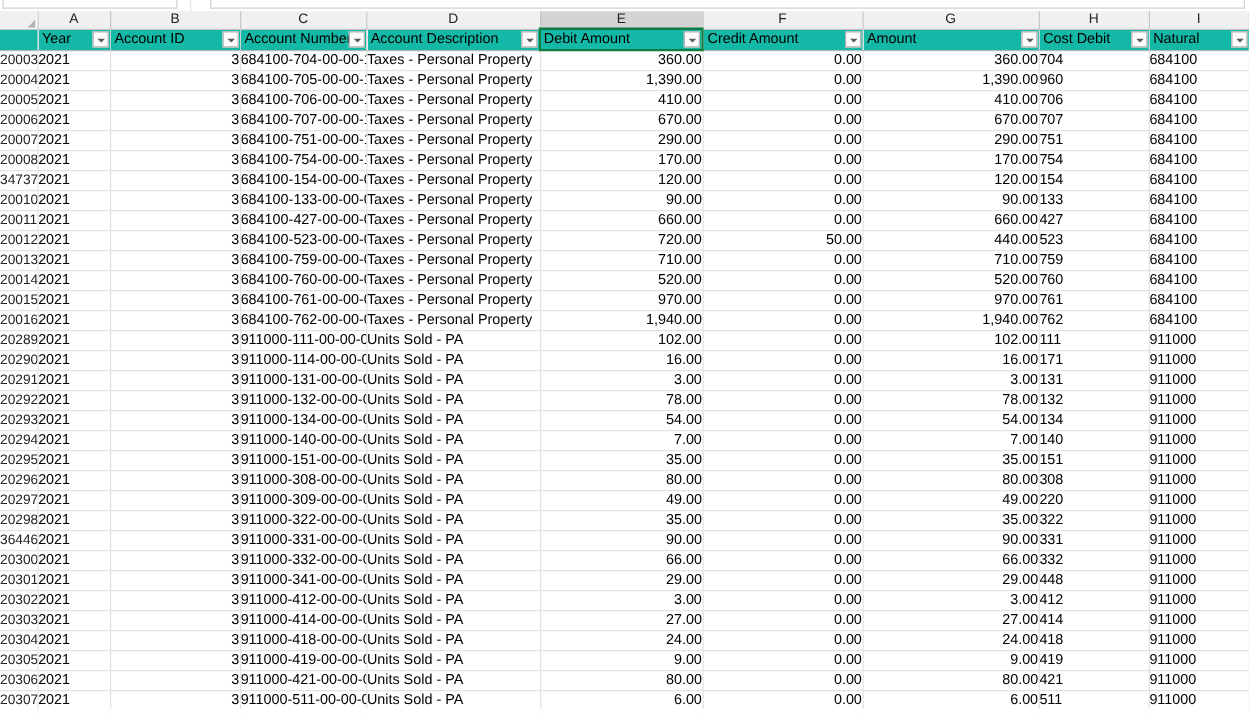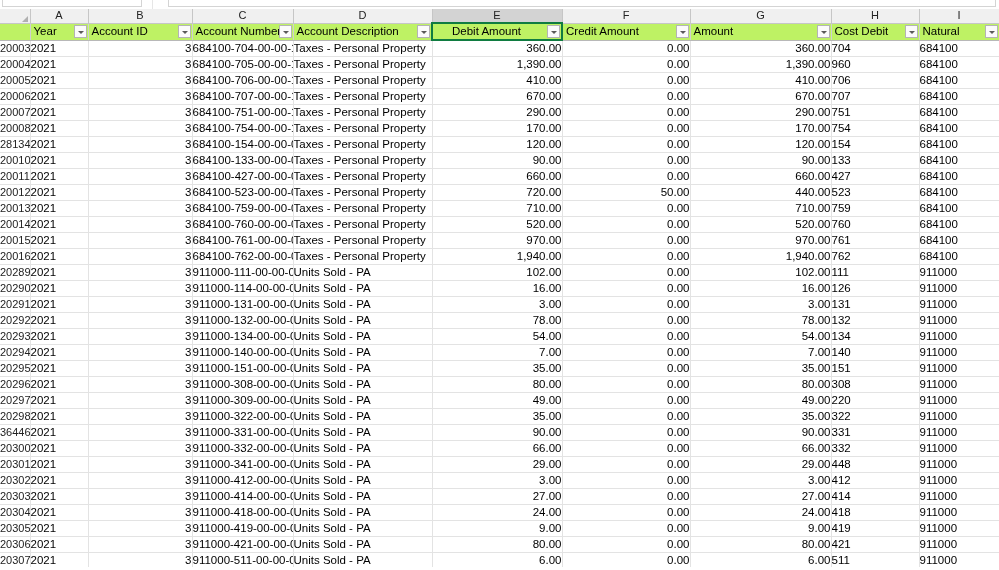--- a/index.html
+++ b/index.html
@@ -86,26 +86,26 @@
   }
 
   
   tr.filter-row { height: 16px; }
   tr.filter-row td {
     border-right: 1px solid #d0d0d0;
     border-bottom: 1px solid #b8b8b8;
     height: 16px;
     line-height: 15px;
     position: relative;
-    background: #bef264;
+    background: #14b8a6;
   }
   tr.filter-row td.hdrcell { padding-left: 3px; padding-right: 16px; }
   tr.filter-row td.active-hdr {
     border: 2px solid #107c41;
-    padding-left: 19px;
+    padding-left: 2px;
   }
 
   
   .filter-btn {
     position: absolute;
     right: 1px; top: 1px;
     width: 13px; height: 13px;
     border: 1px solid #b4b4b4;
     background: #fbfbfb;
   }
@@ -268,21 +268,21 @@
           <td class="num">3</td>
           <td class="txt">684100-754-00-00-12</td>
           <td class="txt">Taxes - Personal Property</td>
           <td class="num">170.00</td>
           <td class="num">0.00</td>
           <td class="num">170.00</td>
           <td class="txt">754</td>
           <td class="txt">684100</td>
         </tr>
         <tr class="data-row">
-          <td class="rownum">28134</td>
+          <td class="rownum">34737</td>
           <td class="txt">2021</td>
           <td class="num">3</td>
           <td class="txt">684100-154-00-00-03</td>
           <td class="txt">Taxes - Personal Property</td>
           <td class="num">120.00</td>
           <td class="num">0.00</td>
           <td class="num">120.00</td>
           <td class="txt">154</td>
           <td class="txt">684100</td>
         </tr>
@@ -384,21 +384,21 @@
         </tr>
         <tr class="data-row">
           <td class="rownum">20290</td>
           <td class="txt">2021</td>
           <td class="num">3</td>
           <td class="txt">911000-114-00-00-02</td>
           <td class="txt">Units Sold - PA</td>
           <td class="num">16.00</td>
           <td class="num">0.00</td>
           <td class="num">16.00</td>
-          <td class="txt">126</td>
+          <td class="txt">171</td>
           <td class="txt">911000</td>
         </tr>
         <tr class="data-row">
           <td class="rownum">20291</td>
           <td class="txt">2021</td>
           <td class="num">3</td>
           <td class="txt">911000-131-00-00-02</td>
           <td class="txt">Units Sold - PA</td>
           <td class="num">3.00</td>
           <td class="num">0.00</td>

